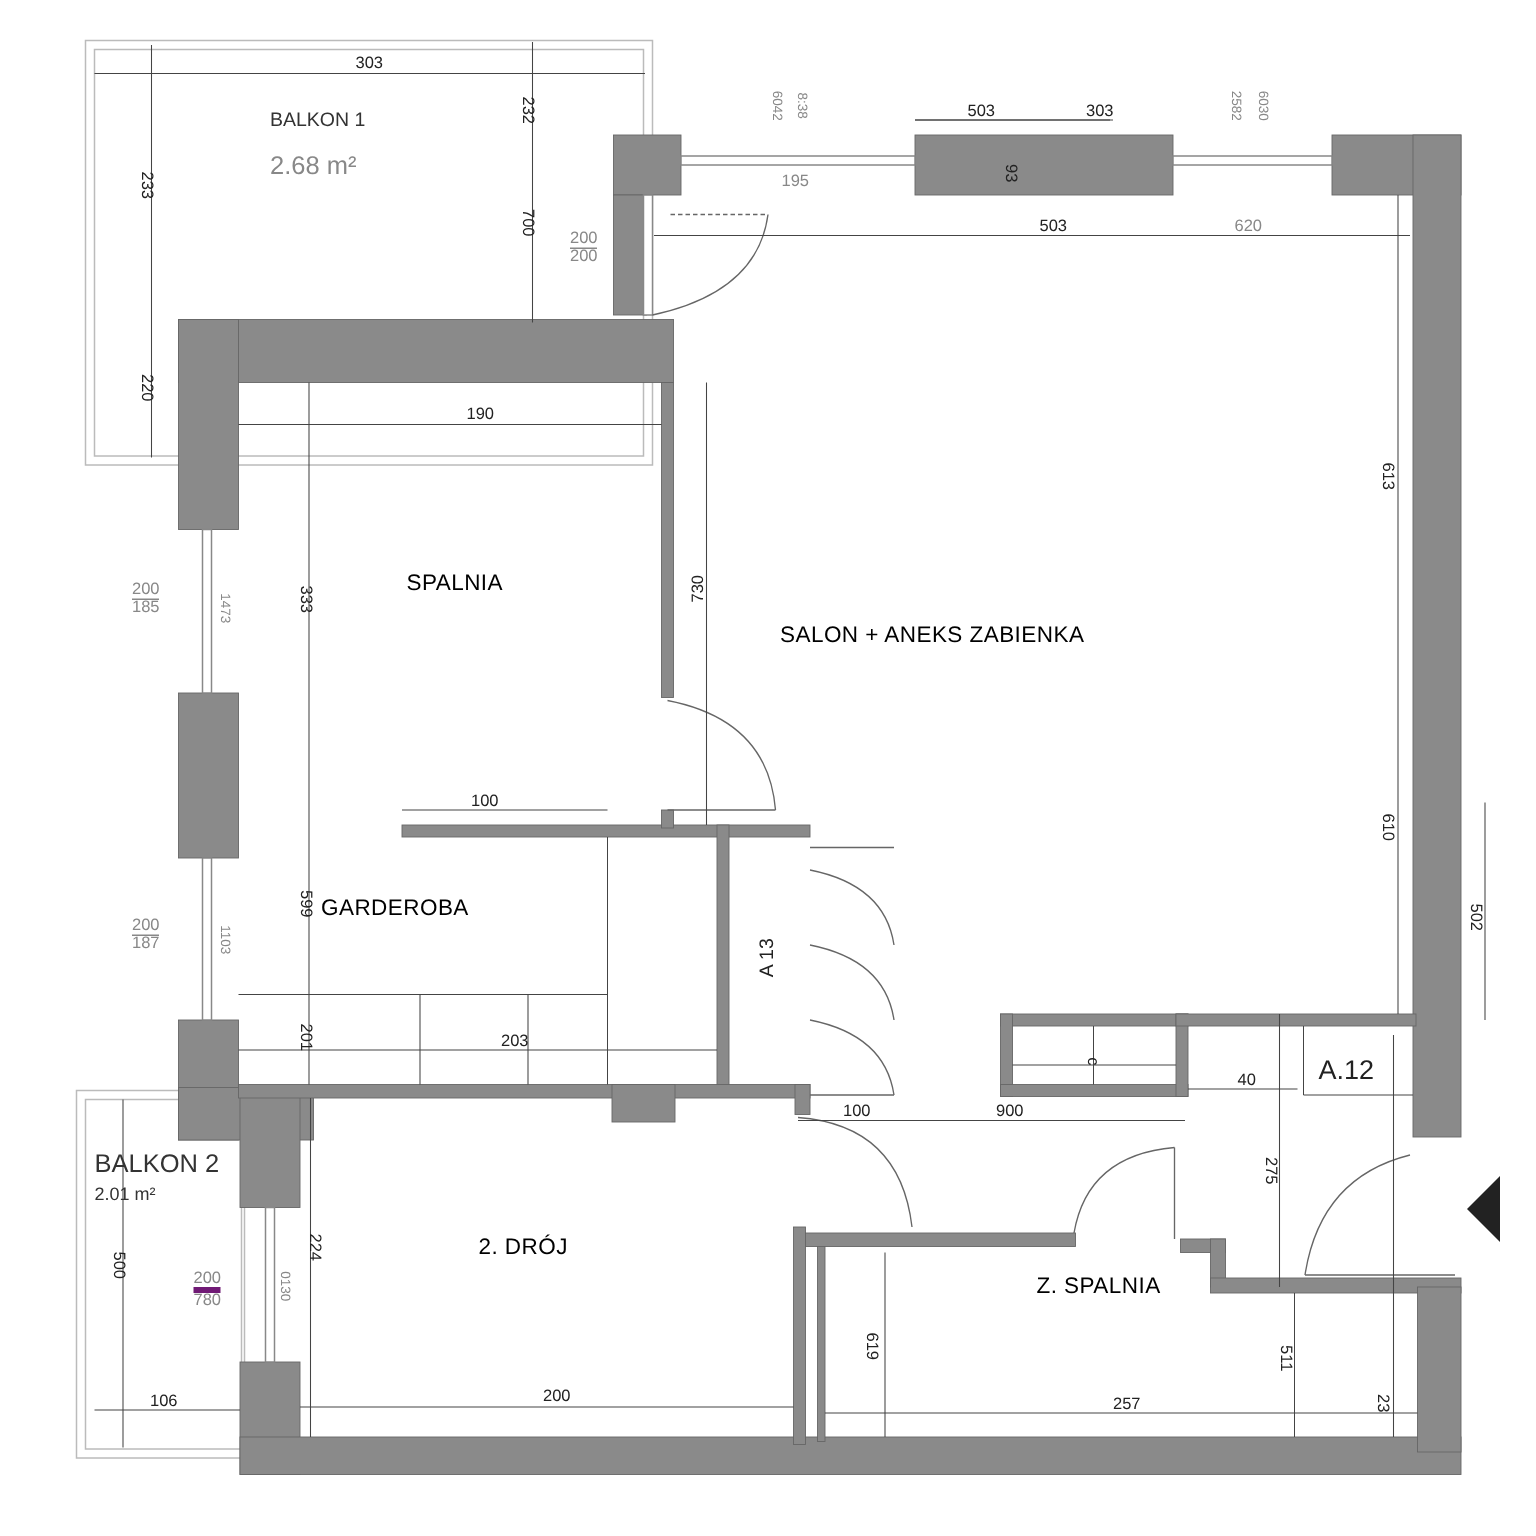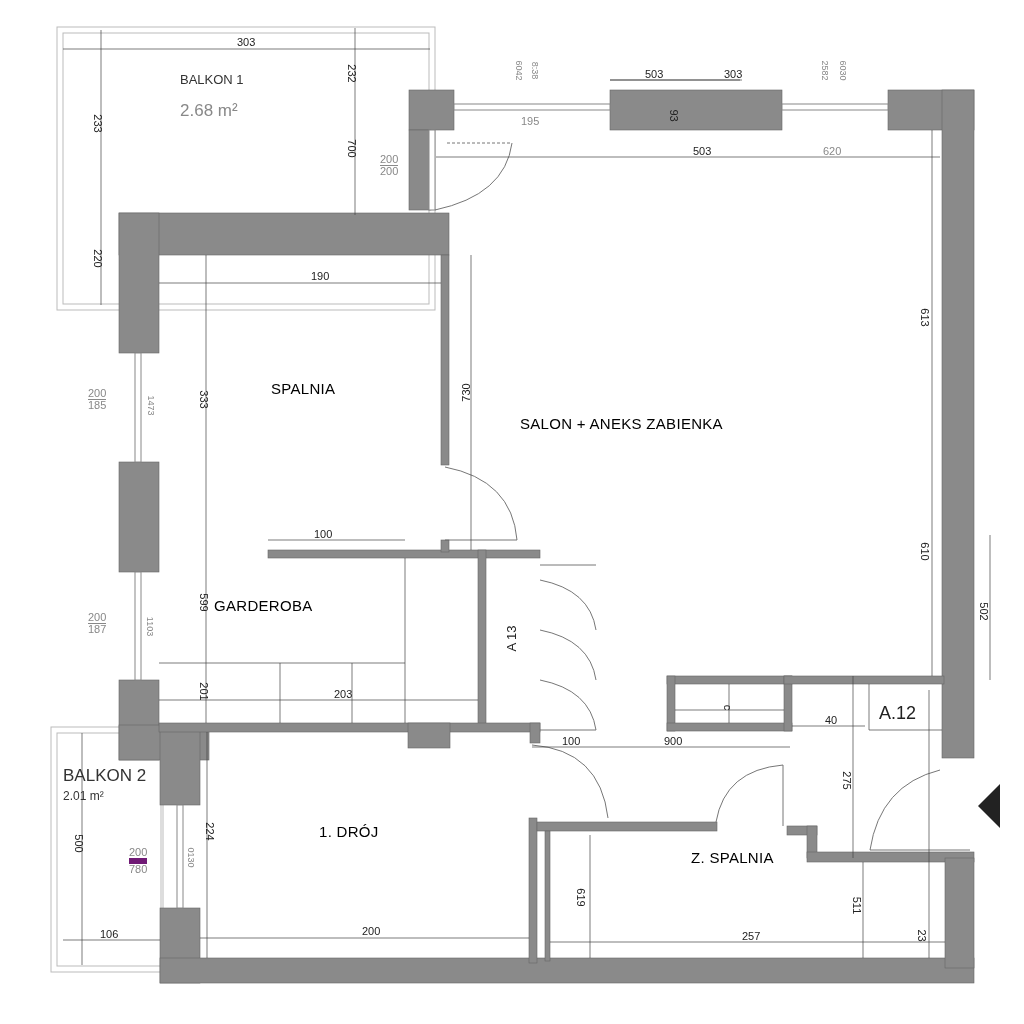--- a/index.html
+++ b/index.html
@@ -150,21 +150,21 @@
   <polygon points="1000,784 1000,828 978,806" fill="#222"></polygon>
 </svg>
 
 <div class="lbl balkon-title" style="left:180px;top:73px">BALKON 1</div>
 <div class="lbl balkon-area" style="left:180px;top:102px">2.68 m²</div>
 <div class="lbl room" style="left:271px;top:381px">SPALNIA</div>
 <div class="lbl room" style="left:520px;top:416px">SALON + ANEKS ZABIENKA</div>
 <div class="lbl room" style="left:214px;top:598px">GARDEROBA</div>
 <div class="lbl balkon-title" style="left:63px;top:767px;font-size:17px">BALKON 2</div>
 <div class="lbl balkon-title" style="left:63px;top:790px;font-size:12px">2.01 m²</div>
-<div class="lbl room" style="left:319px;top:824px">1. DRÓJ</div>
+<div class="lbl room" style="left:319px;top:824px">2. DRÓJ</div>
 <div class="lbl room" style="left:691px;top:850px">Z. SPALNIA</div>
 
 <div class="lbl tag-small vert" style="left:498px;top:632px;transform:rotate(-90deg)">A 13</div>
 <div class="lbl tag" style="left:879px;top:704px;font-size:18px">A.12</div>
 
 <div class="lbl dim" style="left:237px;top:37px">303</div>
 <div class="lbl dim" style="left:645px;top:69px">503</div>
 <div class="lbl dim" style="left:724px;top:69px">303</div>
 <div class="lbl dim-grey" style="left:521px;top:116px">195</div>
 <div class="lbl dim" style="left:667px;top:110px;transform:rotate(90deg)">93</div>
@@ -208,19 +208,19 @@
     <span style="border-top:1px solid #888">185</span>
 </div>
 <div class="lbl dim-grey vert" style="left:140px;top:401px;transform:rotate(90deg);font-size:9px">1473</div>
 <div class="lbl win" style="left:88px;top:612px">
   <span>200</span>
     <span style="border-top:1px solid #888">187</span>
 </div>
 <div class="lbl dim-grey vert" style="left:140px;top:622px;transform:rotate(90deg);font-size:9px">1103</div>
 <div class="lbl win" style="left:129px;top:847px">
   <span>200</span>
-    <span style="border-top:6px solid #701a75">780</span>
+    <span style="border-top:4px solid #701a75">780</span>
 </div>
 <div class="lbl dim-grey vert" style="left:180px;top:853px;transform:rotate(90deg);font-size:9px">0130</div>
 <div class="lbl dim-grey vert" style="left:508px;top:66px;transform:rotate(90deg);font-size:9px">6042</div>
 <div class="lbl dim-grey vert" style="left:526px;top:66px;transform:rotate(90deg);font-size:9px">8:38</div>
 <div class="lbl dim-grey vert" style="left:814px;top:66px;transform:rotate(90deg);font-size:9px">2582</div>
 <div class="lbl dim-grey vert" style="left:832px;top:66px;transform:rotate(90deg);font-size:9px">6030</div>
 
 </body></html>

